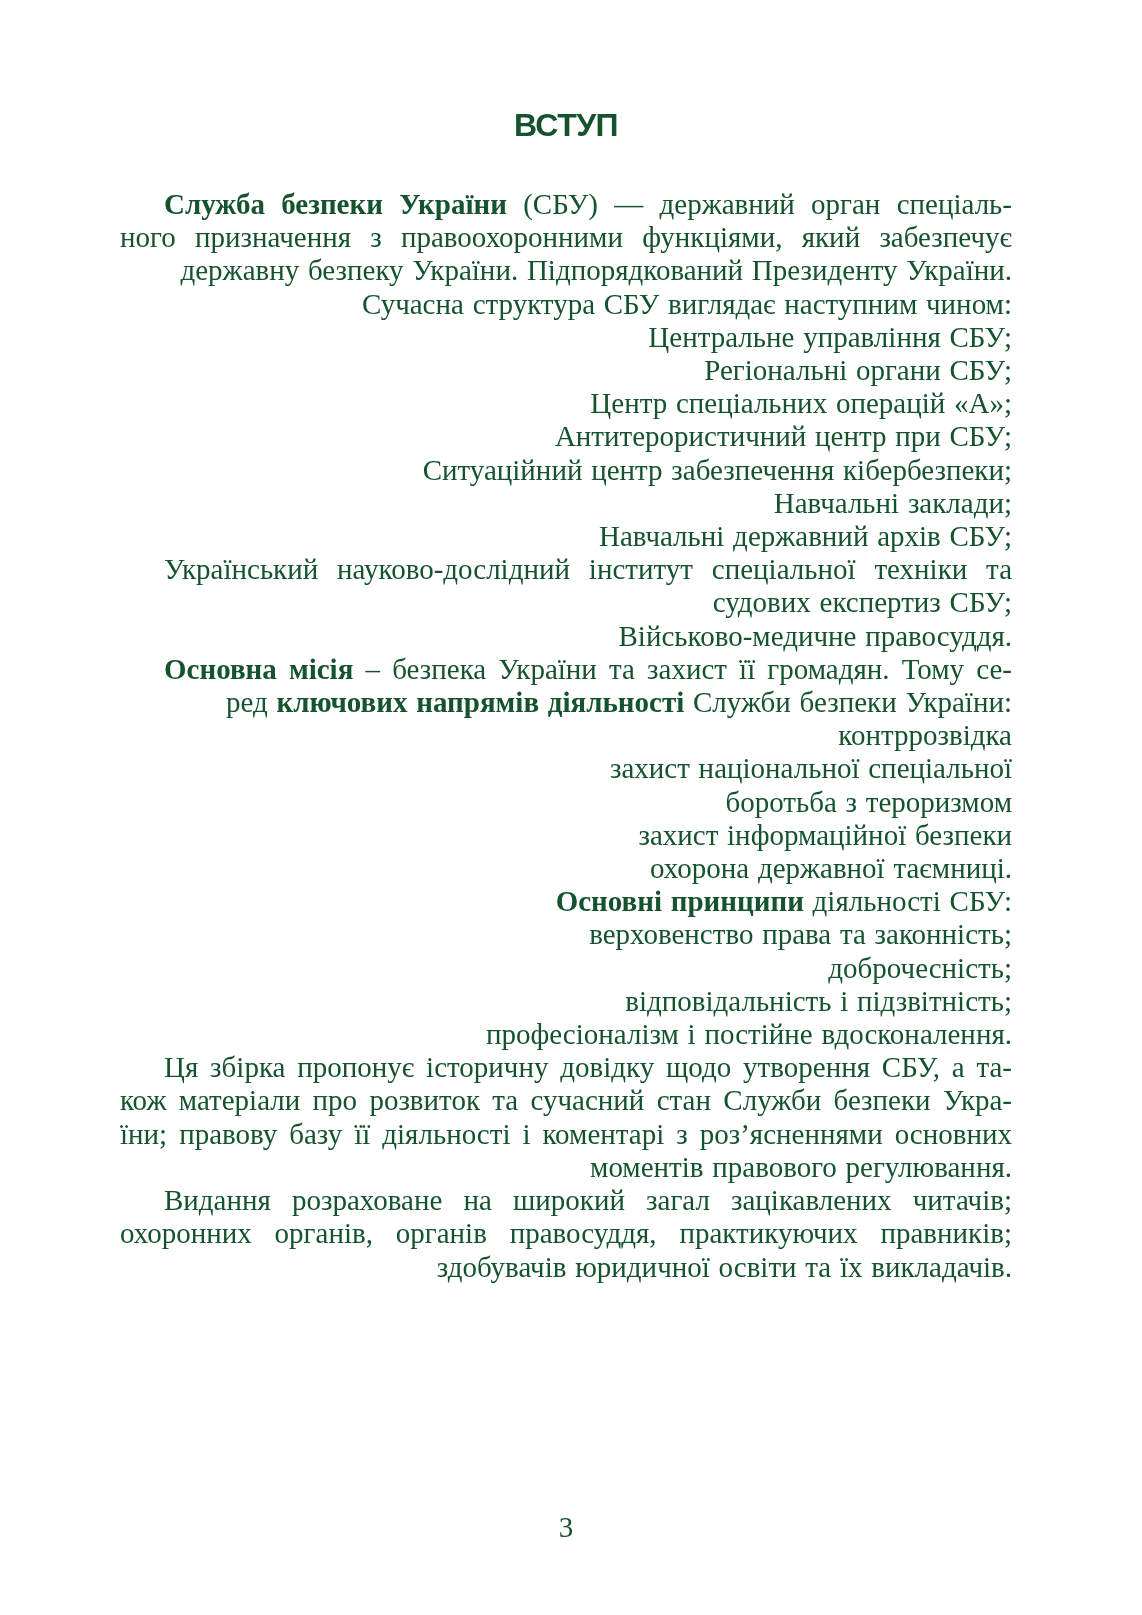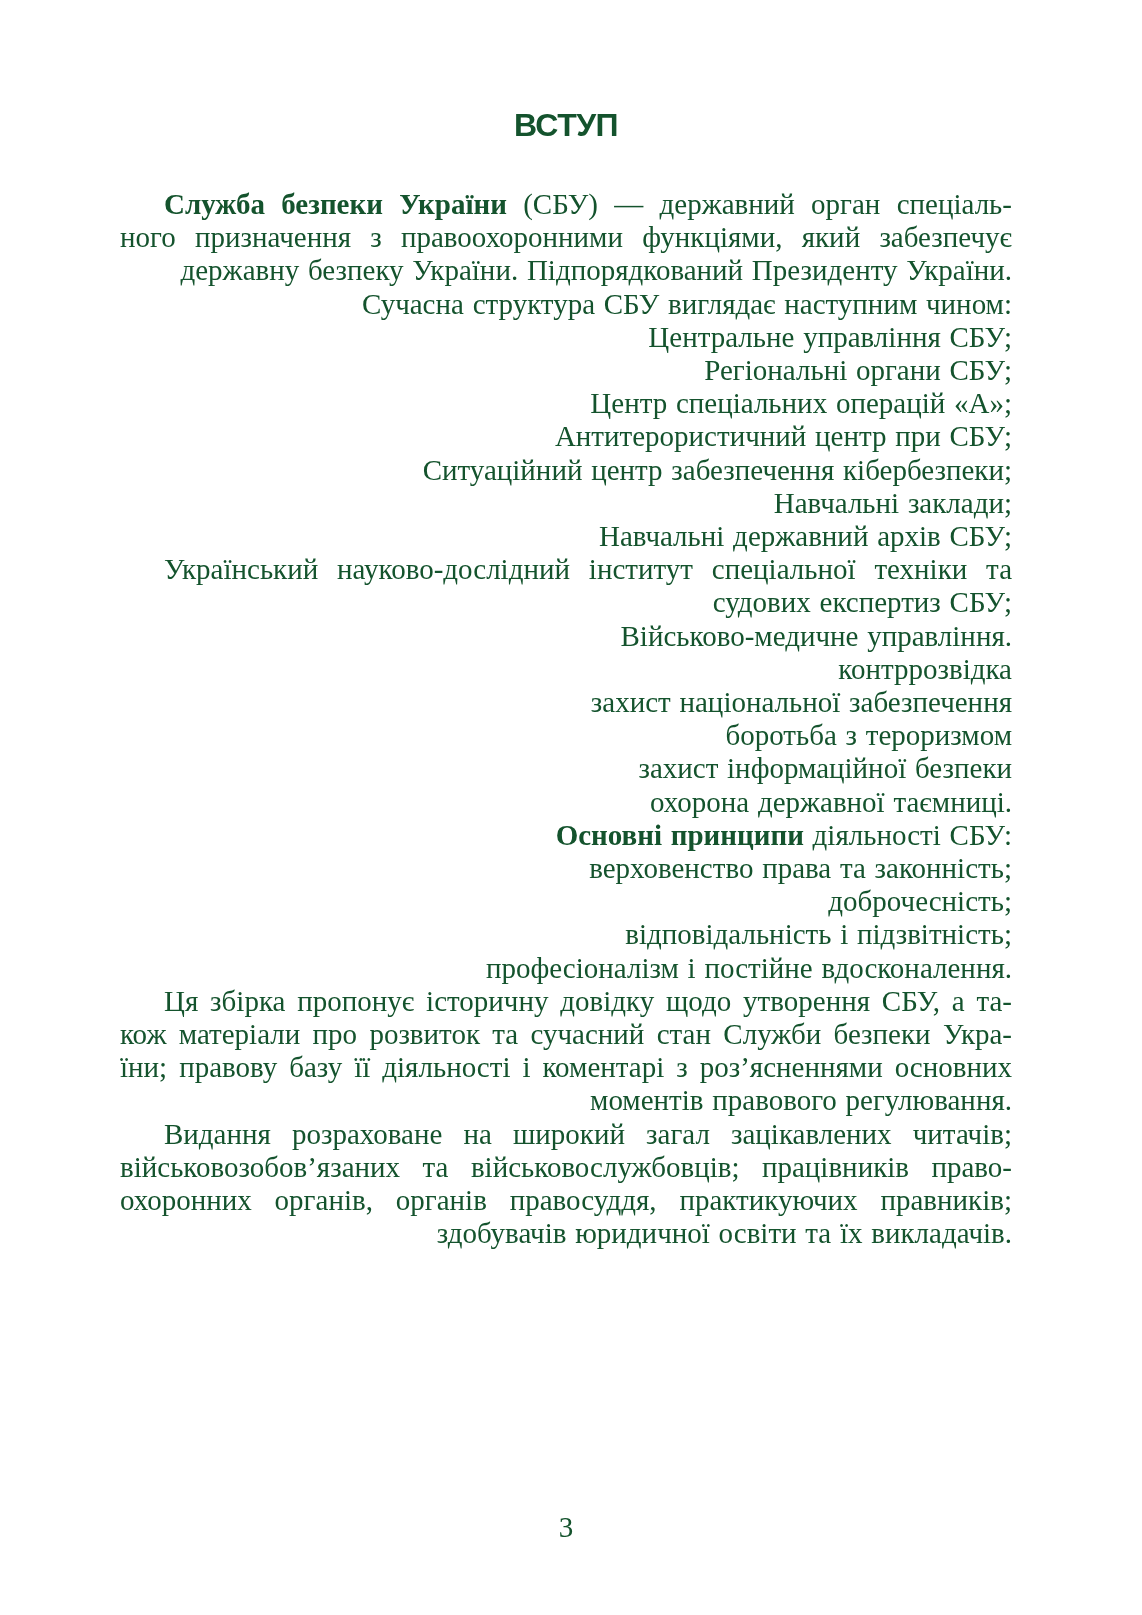--- a/index.html
+++ b/index.html
@@ -77,25 +77,29 @@
         <div class="line indent"><span>Антитерористичний центр при СБУ;</span></div>
         <div class="line indent"><span>Ситуаційний центр забезпечення кібербезпеки;</span></div>
         <div class="line indent"><span>Навчальні заклади;</span></div>
         <div class="line indent"><span>Навчальні державний архів СБУ;</span></div>
       </div>
       <div>
         <div class="line indent fill"><span>Український науково-дослідний інститут спеціальної техніки та</span></div>
         <div class="line"><span>судових експертиз СБУ;</span></div>
       </div>
       <div>
-        <div class="line indent"><span>Військово-медичне управління.</span></div>
+        <div class="line indent"><span>Військово-медичне правосуддя.</span></div>
+      </div>
+      <div>
+        <div class="line indent fill"><span class="bold">Основна місія</span><span> – безпека України та захист її громадян. Тому се-</span></div>
+        <div class="line"><span>ред </span><span class="bold">ключових напрямів діяльності</span><span> Служби безпеки України:</span></div>
       </div>
       <div>
         <div class="line indent"><span>контррозвідка</span></div>
-        <div class="line indent"><span>захист національної забезпечення</span></div>
+        <div class="line indent"><span>захист національної спеціальної</span></div>
         <div class="line indent"><span>боротьба з тероризмом</span></div>
         <div class="line indent"><span>захист інформаційної безпеки</span></div>
         <div class="line indent"><span>охорона державної таємниці.</span></div>
       </div>
       <div>
         <div class="line indent"><span class="bold">Основні принципи</span><span> діяльності СБУ:</span></div>
       </div>
       <div>
         <div class="line indent"><span>верховенство права та законність;</span></div>
         <div class="line indent"><span>доброчесність;</span></div>
@@ -103,19 +107,18 @@
         <div class="line indent"><span>професіоналізм і постійне вдосконалення.</span></div>
       </div>
       <div>
         <div class="line indent fill"><span>Ця збірка пропонує історичну довідку щодо утворення СБУ, а та-</span></div>
         <div class="line fill"><span>кож матеріали про розвиток та сучасний стан Служби безпеки Укра-</span></div>
         <div class="line fill"><span>їни; правову базу її діяльності і коментарі з роз’ясненнями основних</span></div>
         <div class="line"><span>моментів правового регулювання.</span></div>
       </div>
       <div>
         <div class="line indent fill"><span>Видання розраховане на широкий загал зацікавлених читачів;</span></div>
-        <div class="line fill"><span>військовозобов’язаних та військовослужбовців; працівників право-</span></div>
         <div class="line fill"><span>охоронних органів, органів правосуддя, практикуючих правників;</span></div>
         <div class="line"><span>здобувачів юридичної освіти та їх викладачів.</span></div>
       </div>
     </div>
   <div class="page-num">3</div>
 </div>
 
 </body></html>

